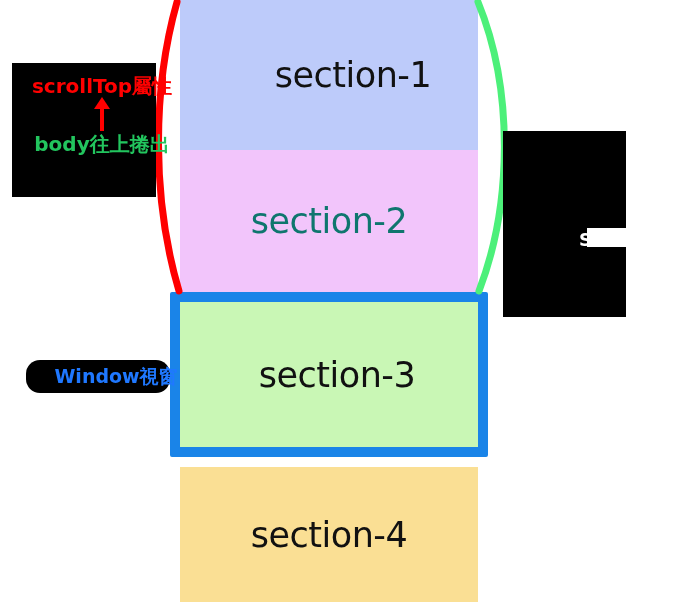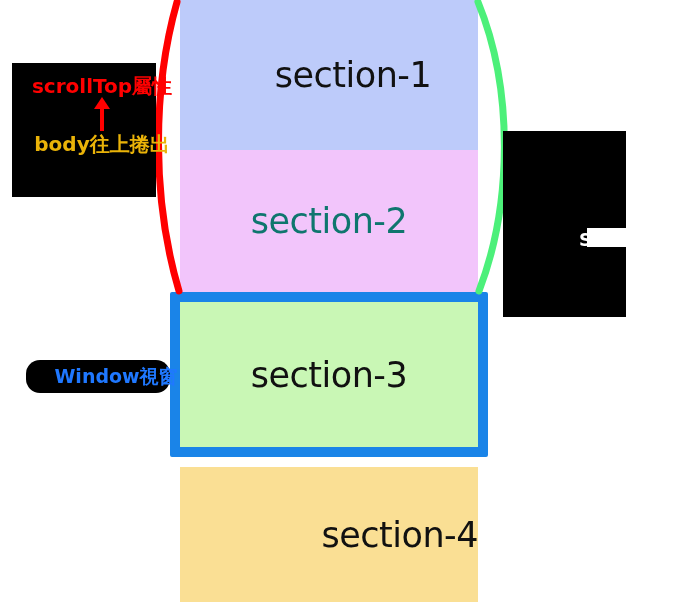--- a/index.html
+++ b/index.html
@@ -40,20 +40,21 @@
     top: 302px;
     width: 298px;
     height: 145px;
     display: flex;
     align-items: center;
     justify-content: center;
     color: #111111;
     font-size: 35px;
     font-family: "DejaVu Sans", "Liberation Sans", sans-serif;
     letter-spacing: -0.5px;
+    padding-left: 8px;
   }
   #section-4 { top: 467px; height: 135px; }
 
   
   #window-frame {
     position: absolute;
     left: 170px;
     top: 292px;
     width: 318px;
     height: 165px;
@@ -180,39 +181,39 @@
   </div>
 
   <div class="section" id="section-2" style="background: rgb(242, 197, 251); color: #0f766e;">
     <span>section-2</span>
   </div>
 
   <div id="section-3-inner" style="background: rgb(201, 247, 181); color: rgb(17, 17, 17);">
     <span>section-3</span>
   </div>
 
-  <div class="section" id="section-4" style="background: rgb(250, 223, 148); color: rgb(17, 17, 17); justify-content: flex-end;">
+  <div class="section" id="section-4" style="background: rgb(250, 223, 148); color: rgb(17, 17, 17);">
     <span>section-4</span>
   </div>
 
   <div id="window-frame" style="border-color: rgb(26, 132, 232);"></div>
 
   <svg class="arc-svg" viewBox="0 0 700 602">
     <path d="M 177 2 C 152 90, 152 200, 179 291" fill="none" stroke="#ff0000" stroke-width="7" stroke-linecap="round"></path>
     <path d="M 478 2 C 514 90, 512 205, 479 291" fill="none" stroke="#4cf07a" stroke-width="7" stroke-linecap="round"></path>
   </svg>
 
   <div class="callout" id="scrolltop-callout" style="background: rgb(0, 0, 0);">
     <div class="callout-line" style="color: rgb(255, 0, 0);">scrollTop屬性</div>
     <div id="arrow-up">
       <div class="head" style="border-bottom-color: rgb(255, 0, 0);"></div>
       <div class="shaft" style="background: rgb(255, 0, 0);"></div>
     </div>
     <div id="callout-bottom">
-      <div class="callout-line" style="color: #eab308;">body往上捲出</div>
+      <div class="callout-line" style="color: #22c55e;">body往上捲出</div>
     </div>
   </div>
 
   <div class="callout" id="window-callout" style="background: rgb(0, 0, 0); border-radius: 14px;">
     <span class="label" style="color: rgb(31, 120, 255);">Window視窗</span>
   </div>
 
   <div class="callout" id="scroll-callout" style="background: rgb(0, 0, 0);">
     <span class="label" style="color: rgb(255, 255, 255);">Sc</span>
   </div>

